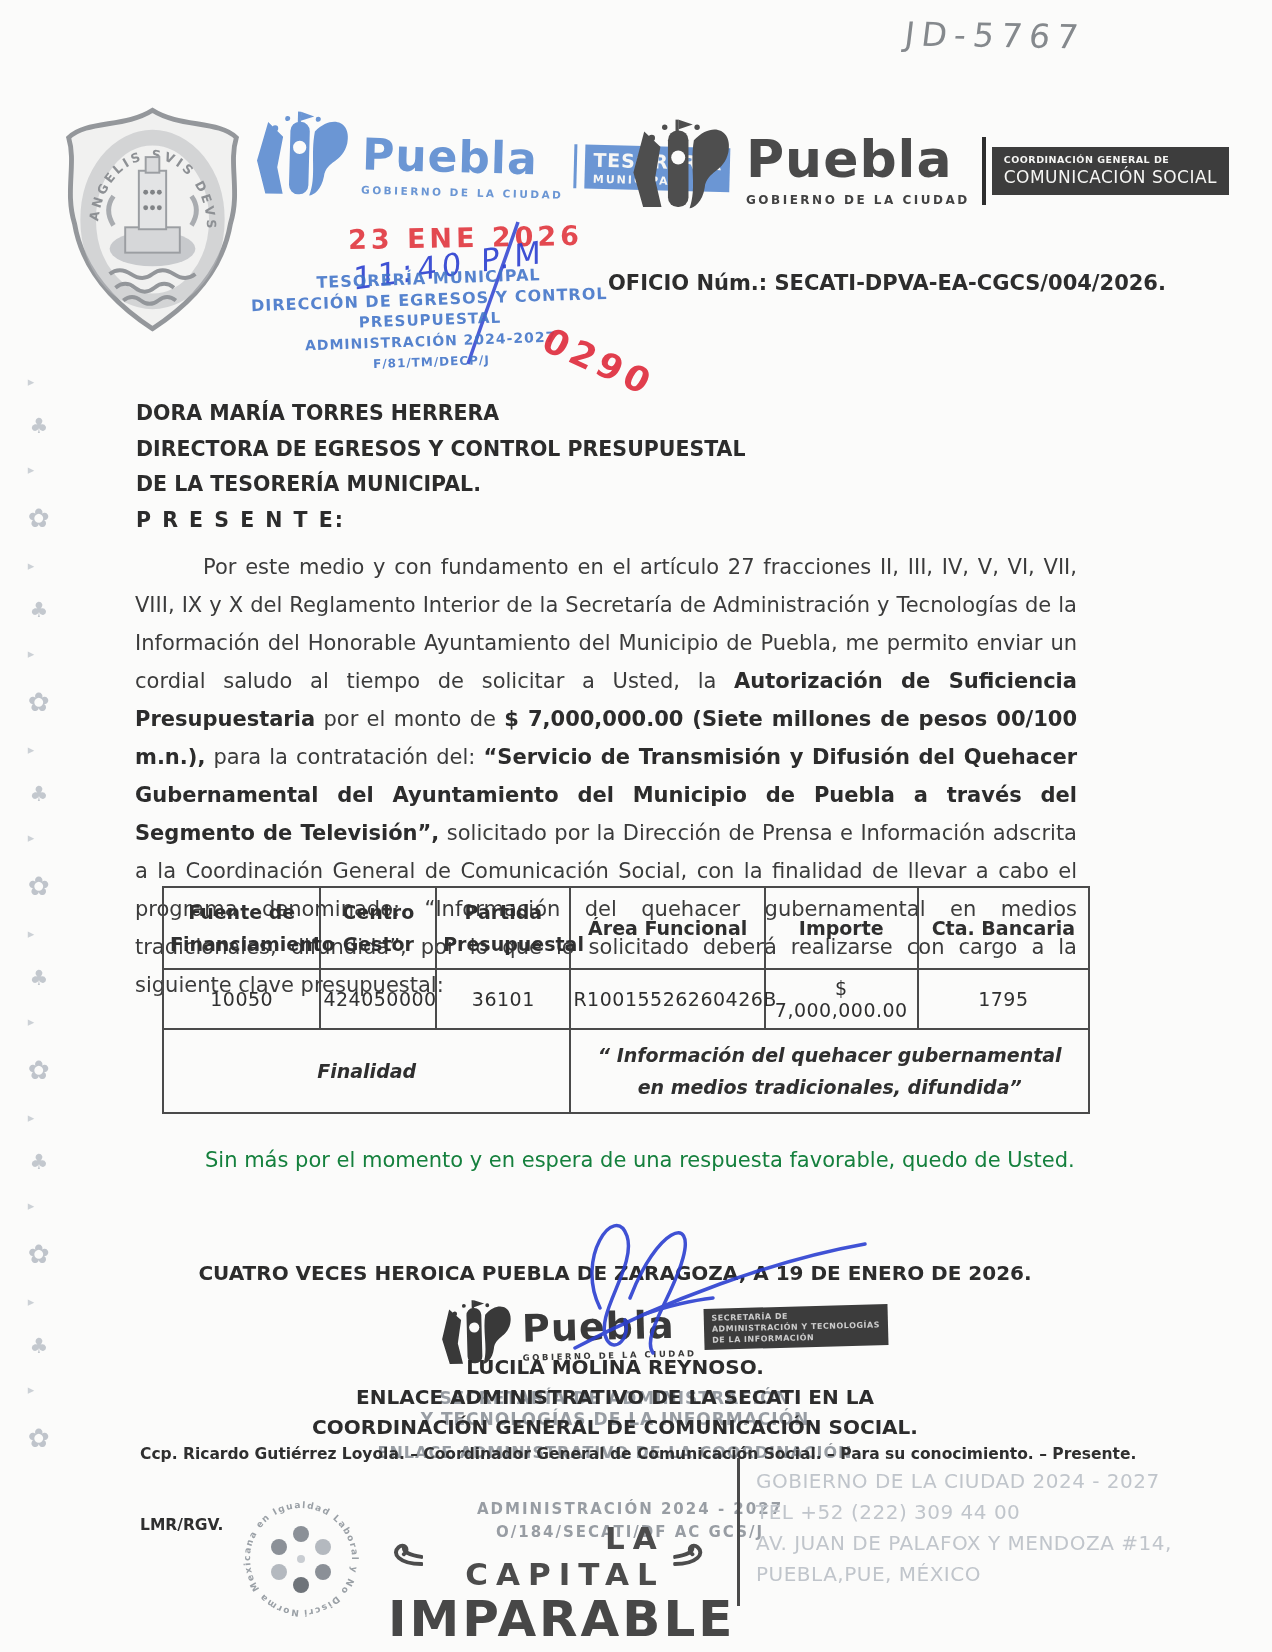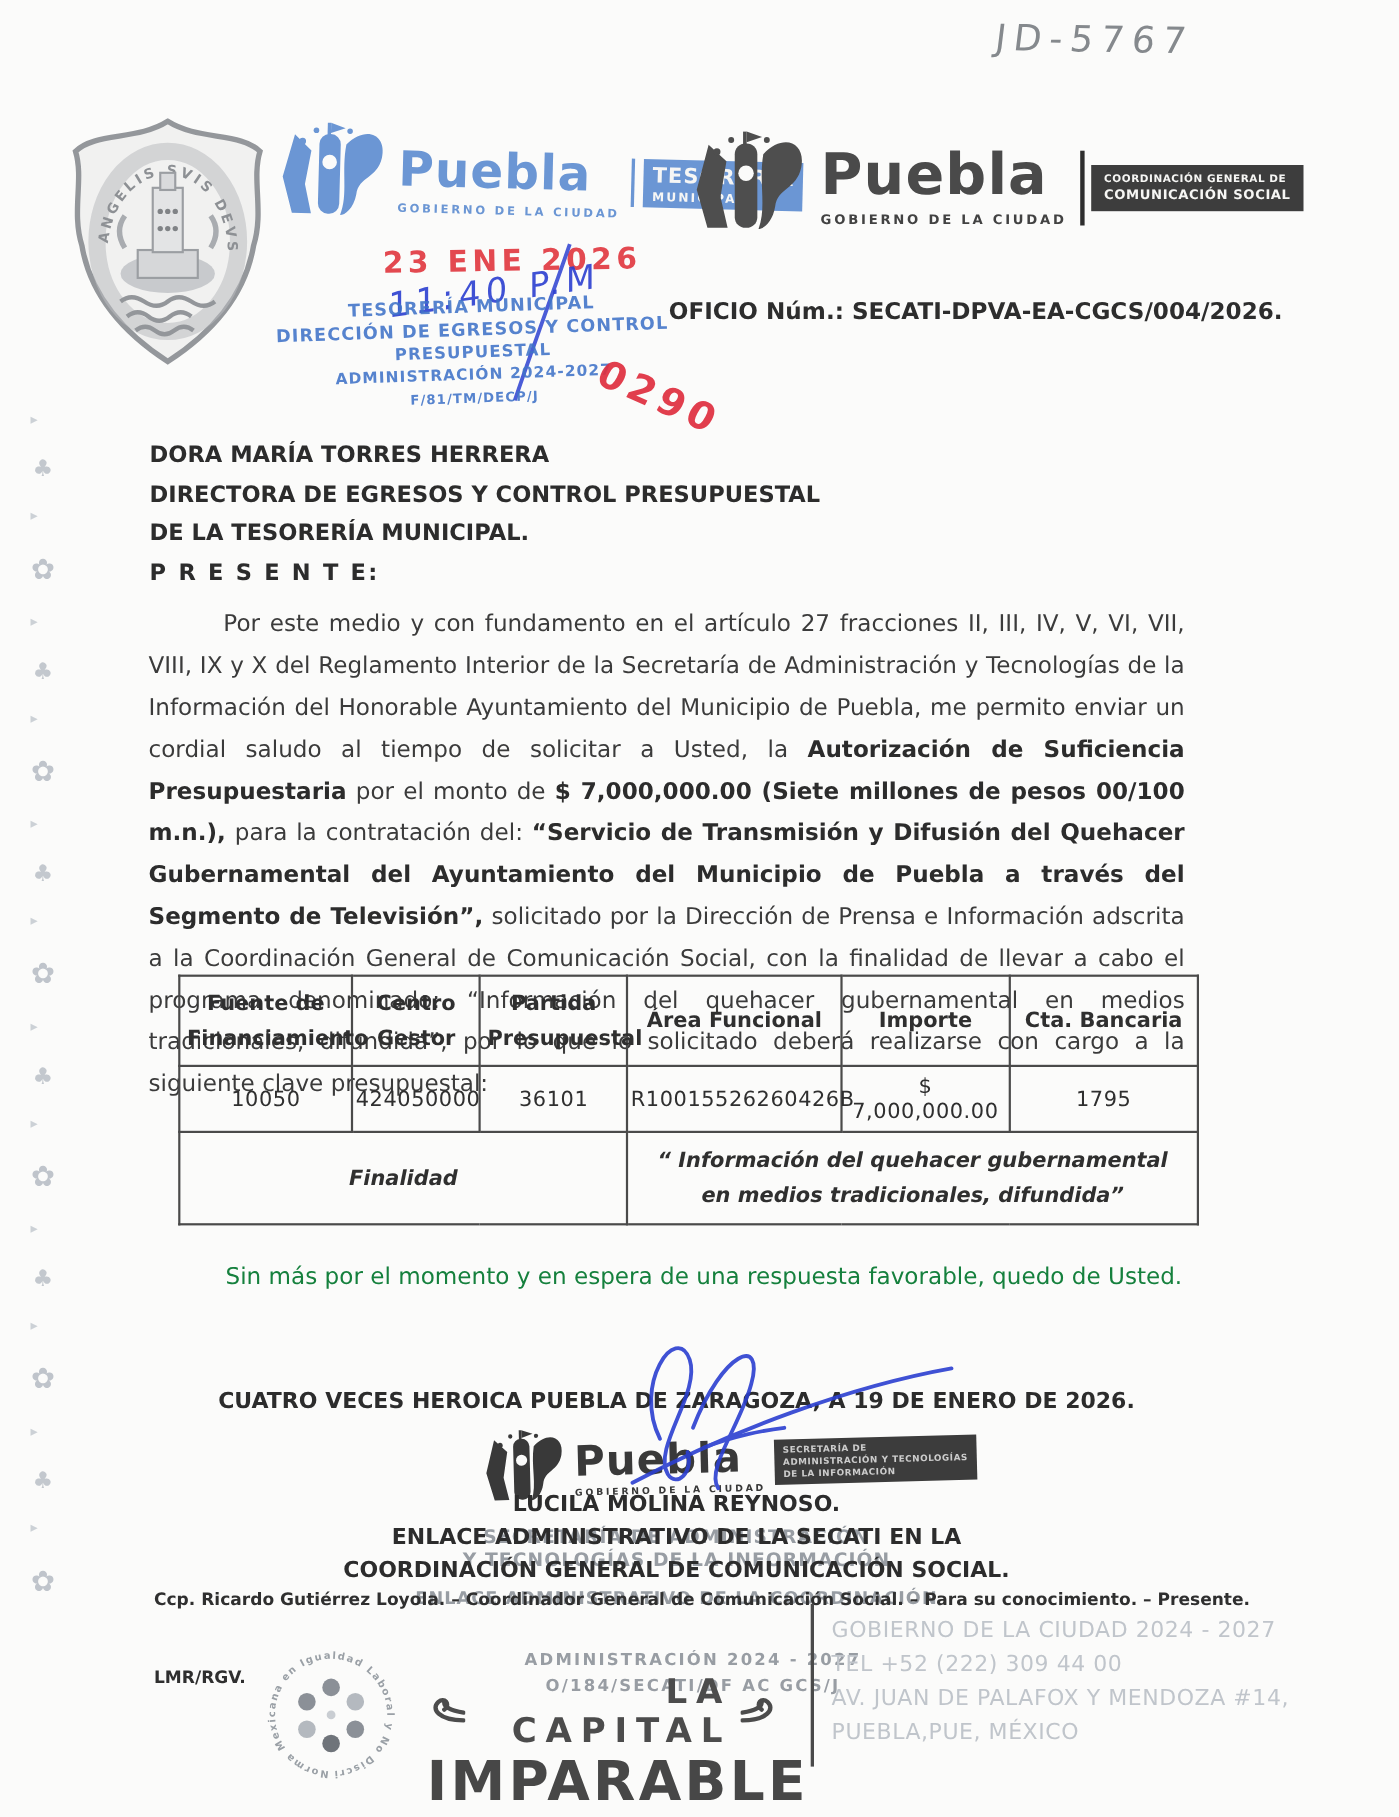--- a/index.html
+++ b/index.html
@@ -146,21 +146,21 @@
     <svg class="icons" width="108" height="100" viewBox="0 0 100 90" fill="currentColor">
         <use href="#puebla-icons"></use>
       </svg>
     <div style="margin-left:10px;margin-top:18px;">
       <div class="word" style="font-size:52px;color:#4a4a4a;">Puebla</div>
       <div class="tag" style="font-size:12px;margin-top:8px;color:#424242;">GOBIERNO DE LA CIUDAD</div>
     </div>
     <div style="margin-left:12px;margin-top:22px;border-left:4px solid #2e2e2e;padding-left:0;height:68px;display:flex;align-items:center;">
       <div class="banner-chip" style="background:#3d3d3d;padding:7px 12px 8px;margin-left:6px;">
         <div style="font-weight:700;font-size:9.5px;letter-spacing:.5px;">COORDINACIÓN GENERAL DE</div>
-        <div style="font-weight:700;font-size:12px;letter-spacing:.5px;margin-top:2px;">COMUNICACIÓN SOCIAL</div>
+        <div style="font-weight:400;font-size:17px;letter-spacing:.5px;margin-top:2px;">COMUNICACIÓN SOCIAL</div>
       </div>
     </div>
   </div>
 
   <div class="abs" style="left:608px;top:271px;font-size:21px;font-weight:700;color:#2d2d2d;">OFICIO Núm.: SECATI-DPVA-EA-CGCS/004/2026.</div>
 
   <div class="abs folio-red" style="left:540px;top:342px;">0290</div>
 
   <div class="abs" style="left:136px;top:396px;font-size:20.5px;font-weight:700;color:#2c2c2c;line-height:35.5px;">
     <div>DORA MARÍA TORRES HERRERA</div>

